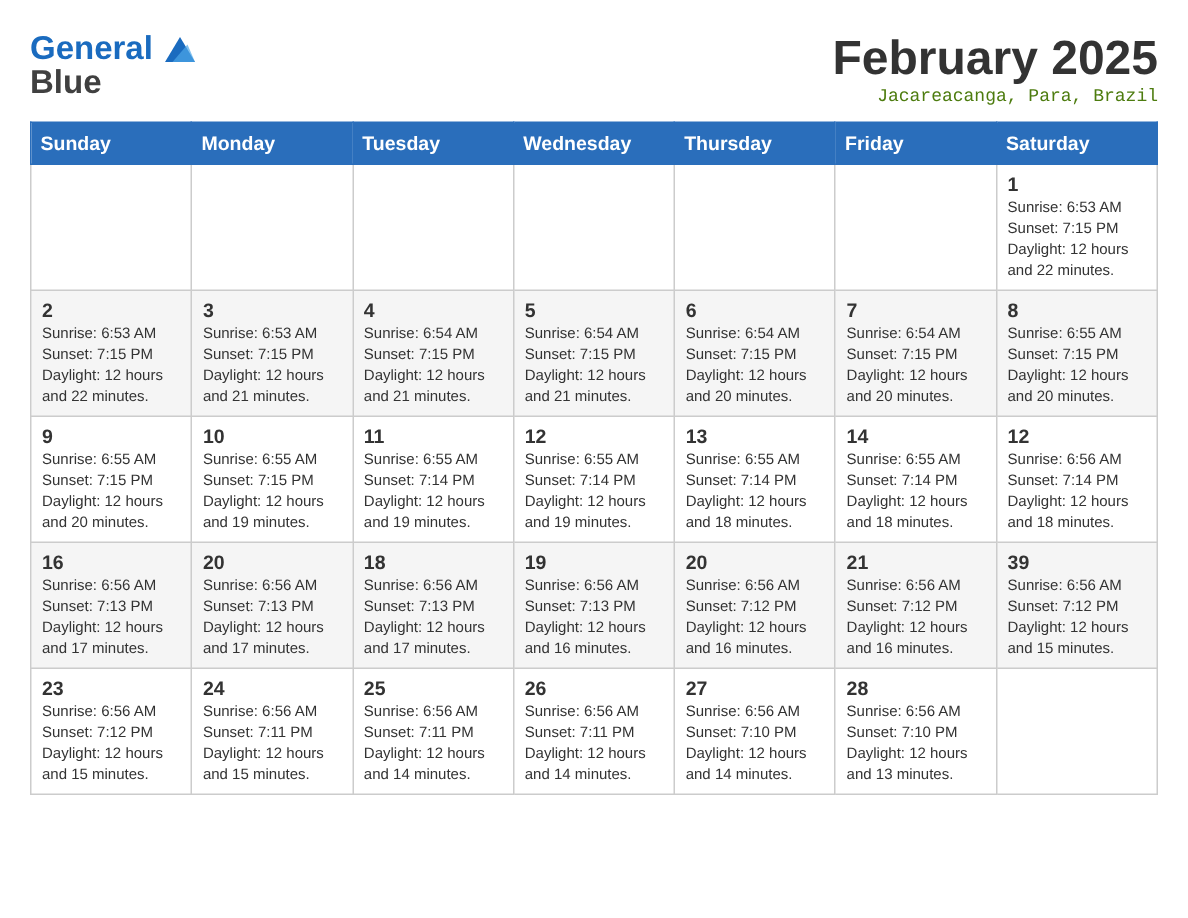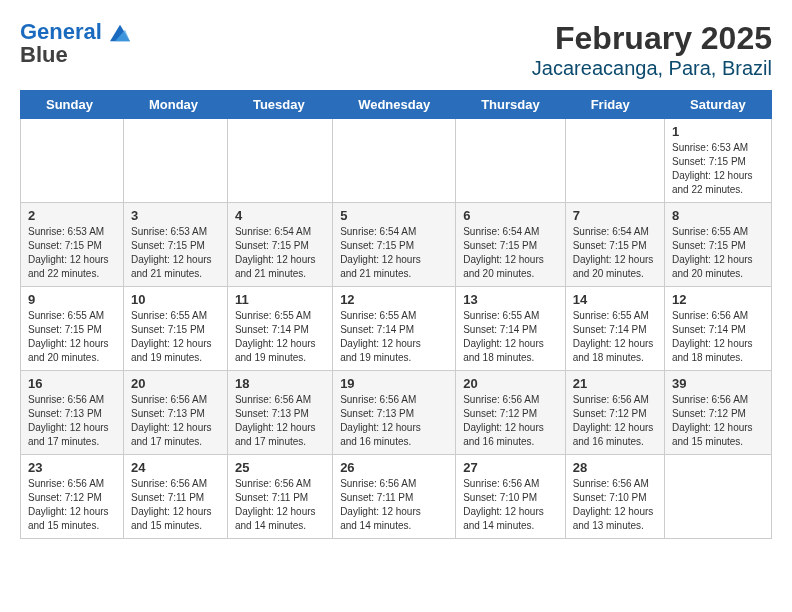--- a/index.html
+++ b/index.html
@@ -37,33 +37,34 @@
     }
     .title-area {
       text-align: right;
     }
     .month-title {
       font-size: 32px;
       font-weight: bold;
       color: #333;
     }
     .location-title {
-      font-size: 20px;
-      color: #0c4a6e;
+      font-size: 12px;
+      color: #4d7c0f;
+      font-family: Liberation Mono, monospace;
     }
     .calendar-table {
       width: 100%;
       border-collapse: collapse;
       border: 1px solid #ccc;
     }
     .calendar-table th {
       background-color: #2a6ebb;
       color: #fff;
       text-align: left;
-      padding: 6px 25px;
+      padding: 6px 6px;
       font-size: 13px;
       font-weight: bold;
       border: 1px solid #2a6ebb;
     }
     .calendar-table td {
       vertical-align: top;
       padding: 5px 7px;
       border: 1px solid #ccc;
       width: calc(100% / 7);
       min-height: 80px;

